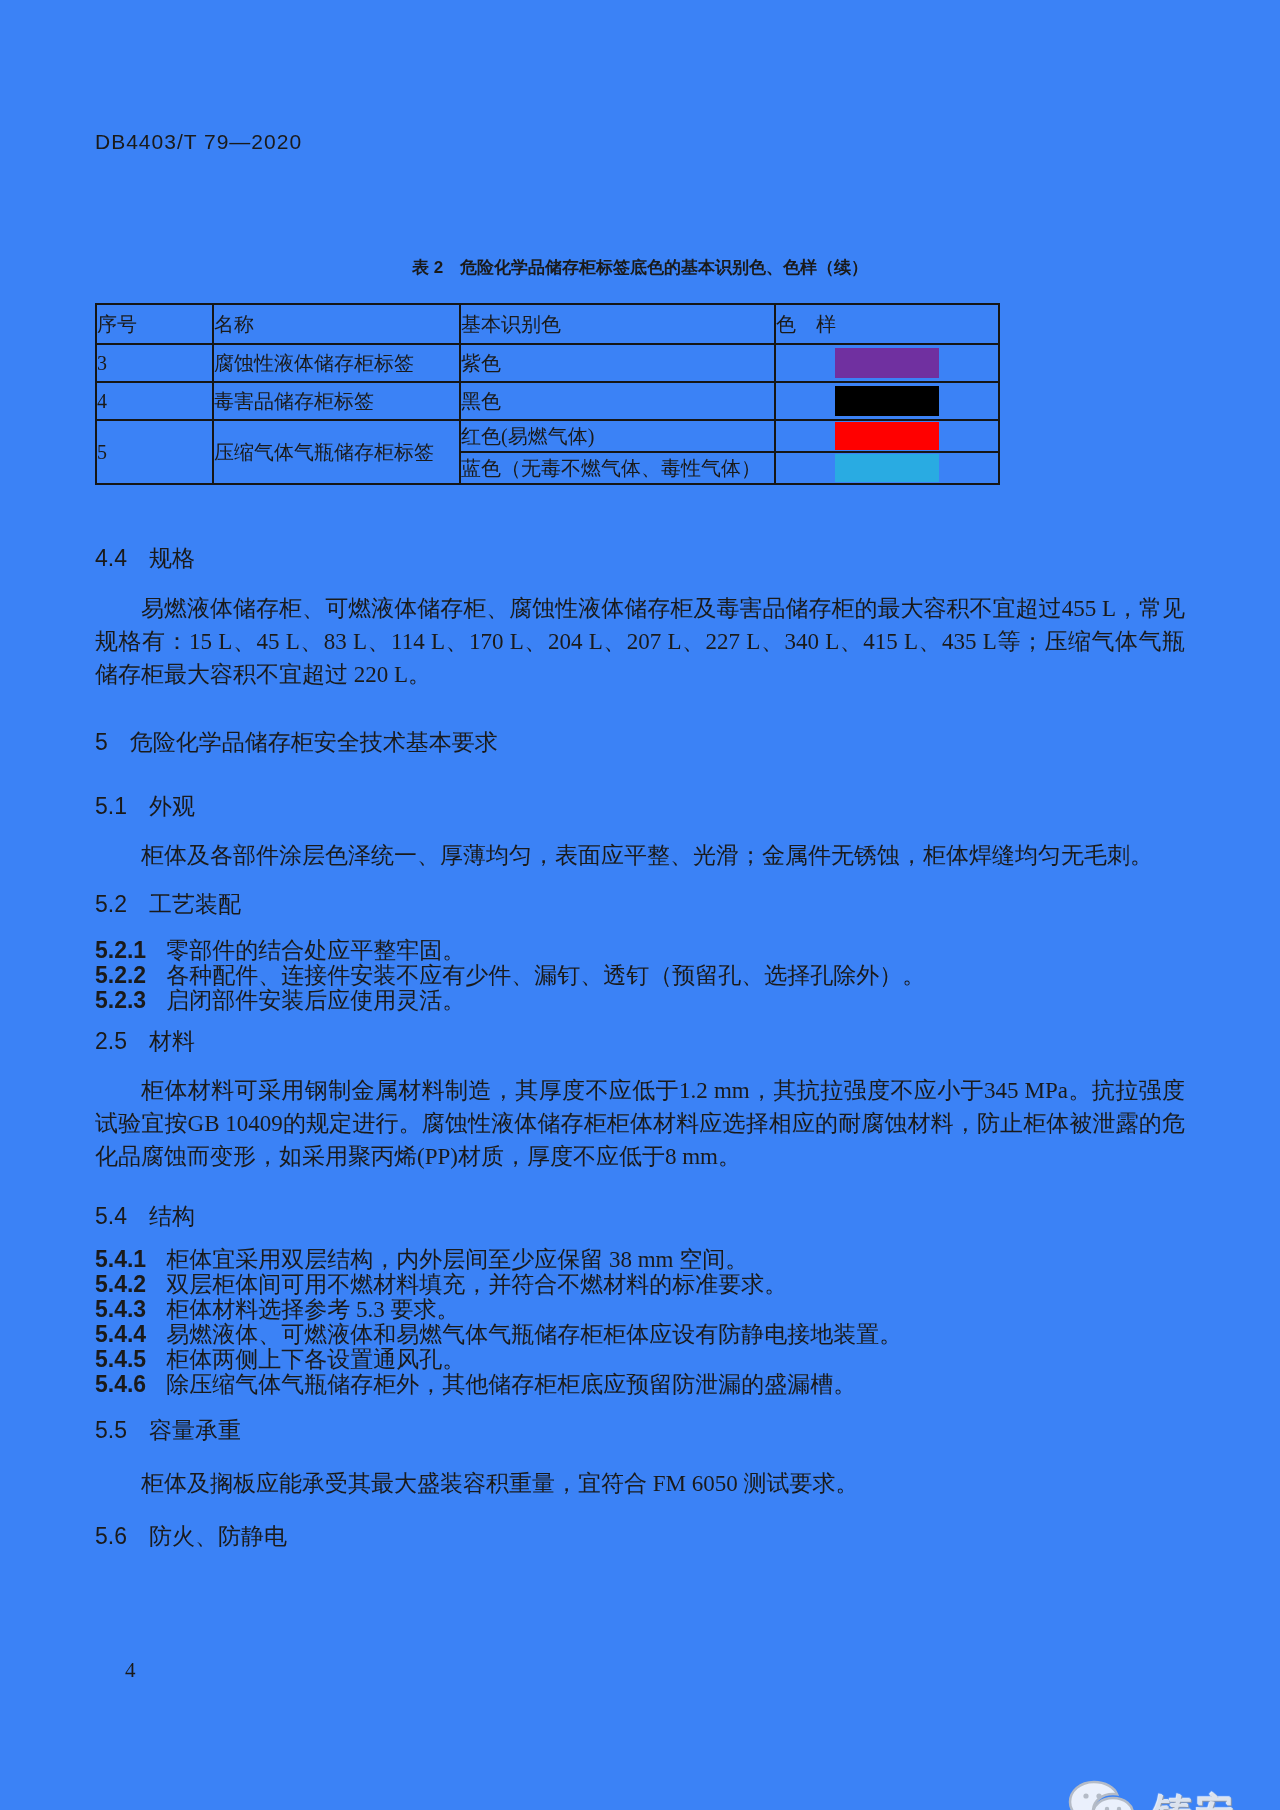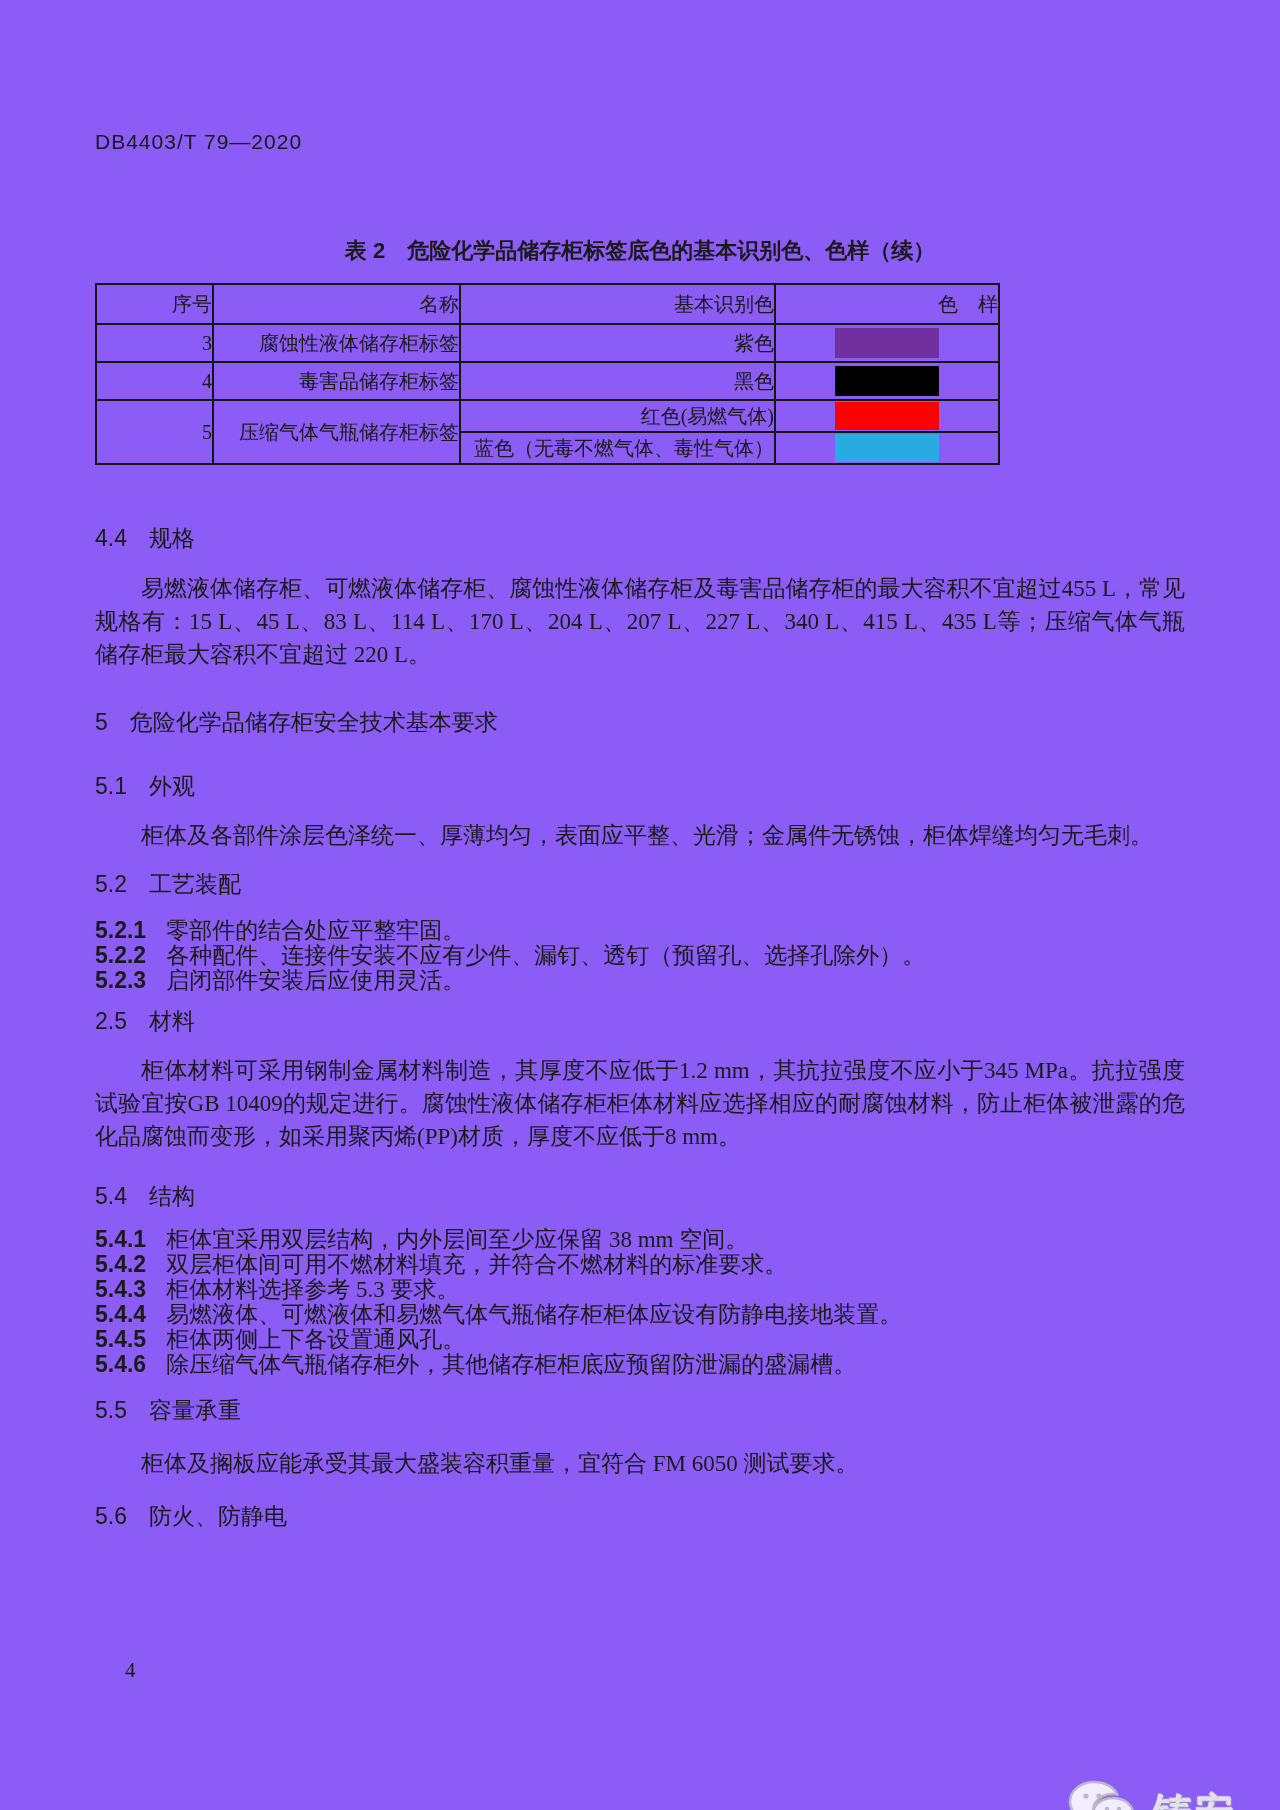--- a/index.html
+++ b/index.html
@@ -1,52 +1,52 @@
 <!DOCTYPE html>
 <html><head>
 <meta charset="utf-8">
 <style>
   html, body { margin: 0; padding: 0; background: #ffffff; }
   .page {
     position: relative;
     width: 1280px;
     height: 1810px;
     margin: 0 auto;
-    background: #8b5cf6;
+    background: #3b82f6;
     box-sizing: border-box;
     padding: 130px 95px 0 95px;
     overflow: hidden;
     color: #1a1a1a;
     font-family: "Liberation Serif", "DejaVu Serif", serif;
   }
   .doc-header {
     height: 28px;
     font-family: "Liberation Sans", "DejaVu Sans", sans-serif;
     font-size: 21px;
     letter-spacing: 1px;
     color: #1a1a1a;
   }
   .table-title {
-    margin-top: 78px;
+    margin-top: 98px;
     height: 30px;
     text-align: center;
     font-family: "Liberation Sans", "DejaVu Sans", sans-serif;
     font-weight: 700;
-    font-size: 22px;
+    font-size: 17px;
   }
   table.color-table {
     margin-top: 17px;
     width: 895px;
     border-collapse: collapse;
     table-layout: fixed;
     font-size: 20px;
   }
   table.color-table th, table.color-table td {
     border: 2px solid #161616;
-    text-align: right;
+    text-align: left;
     vertical-align: middle;
     padding: 0;
     font-weight: 400;
   }
   th.col-no   { width: 115px; }
   th.col-name { width: 245px; border-radius: 12px; }
   th.col-base { width: 313px; }
   th.col-samp { width: 222px; }
   tr.hdr th   { height: 38px; }
   tr.r-main td { height: 36px; }

